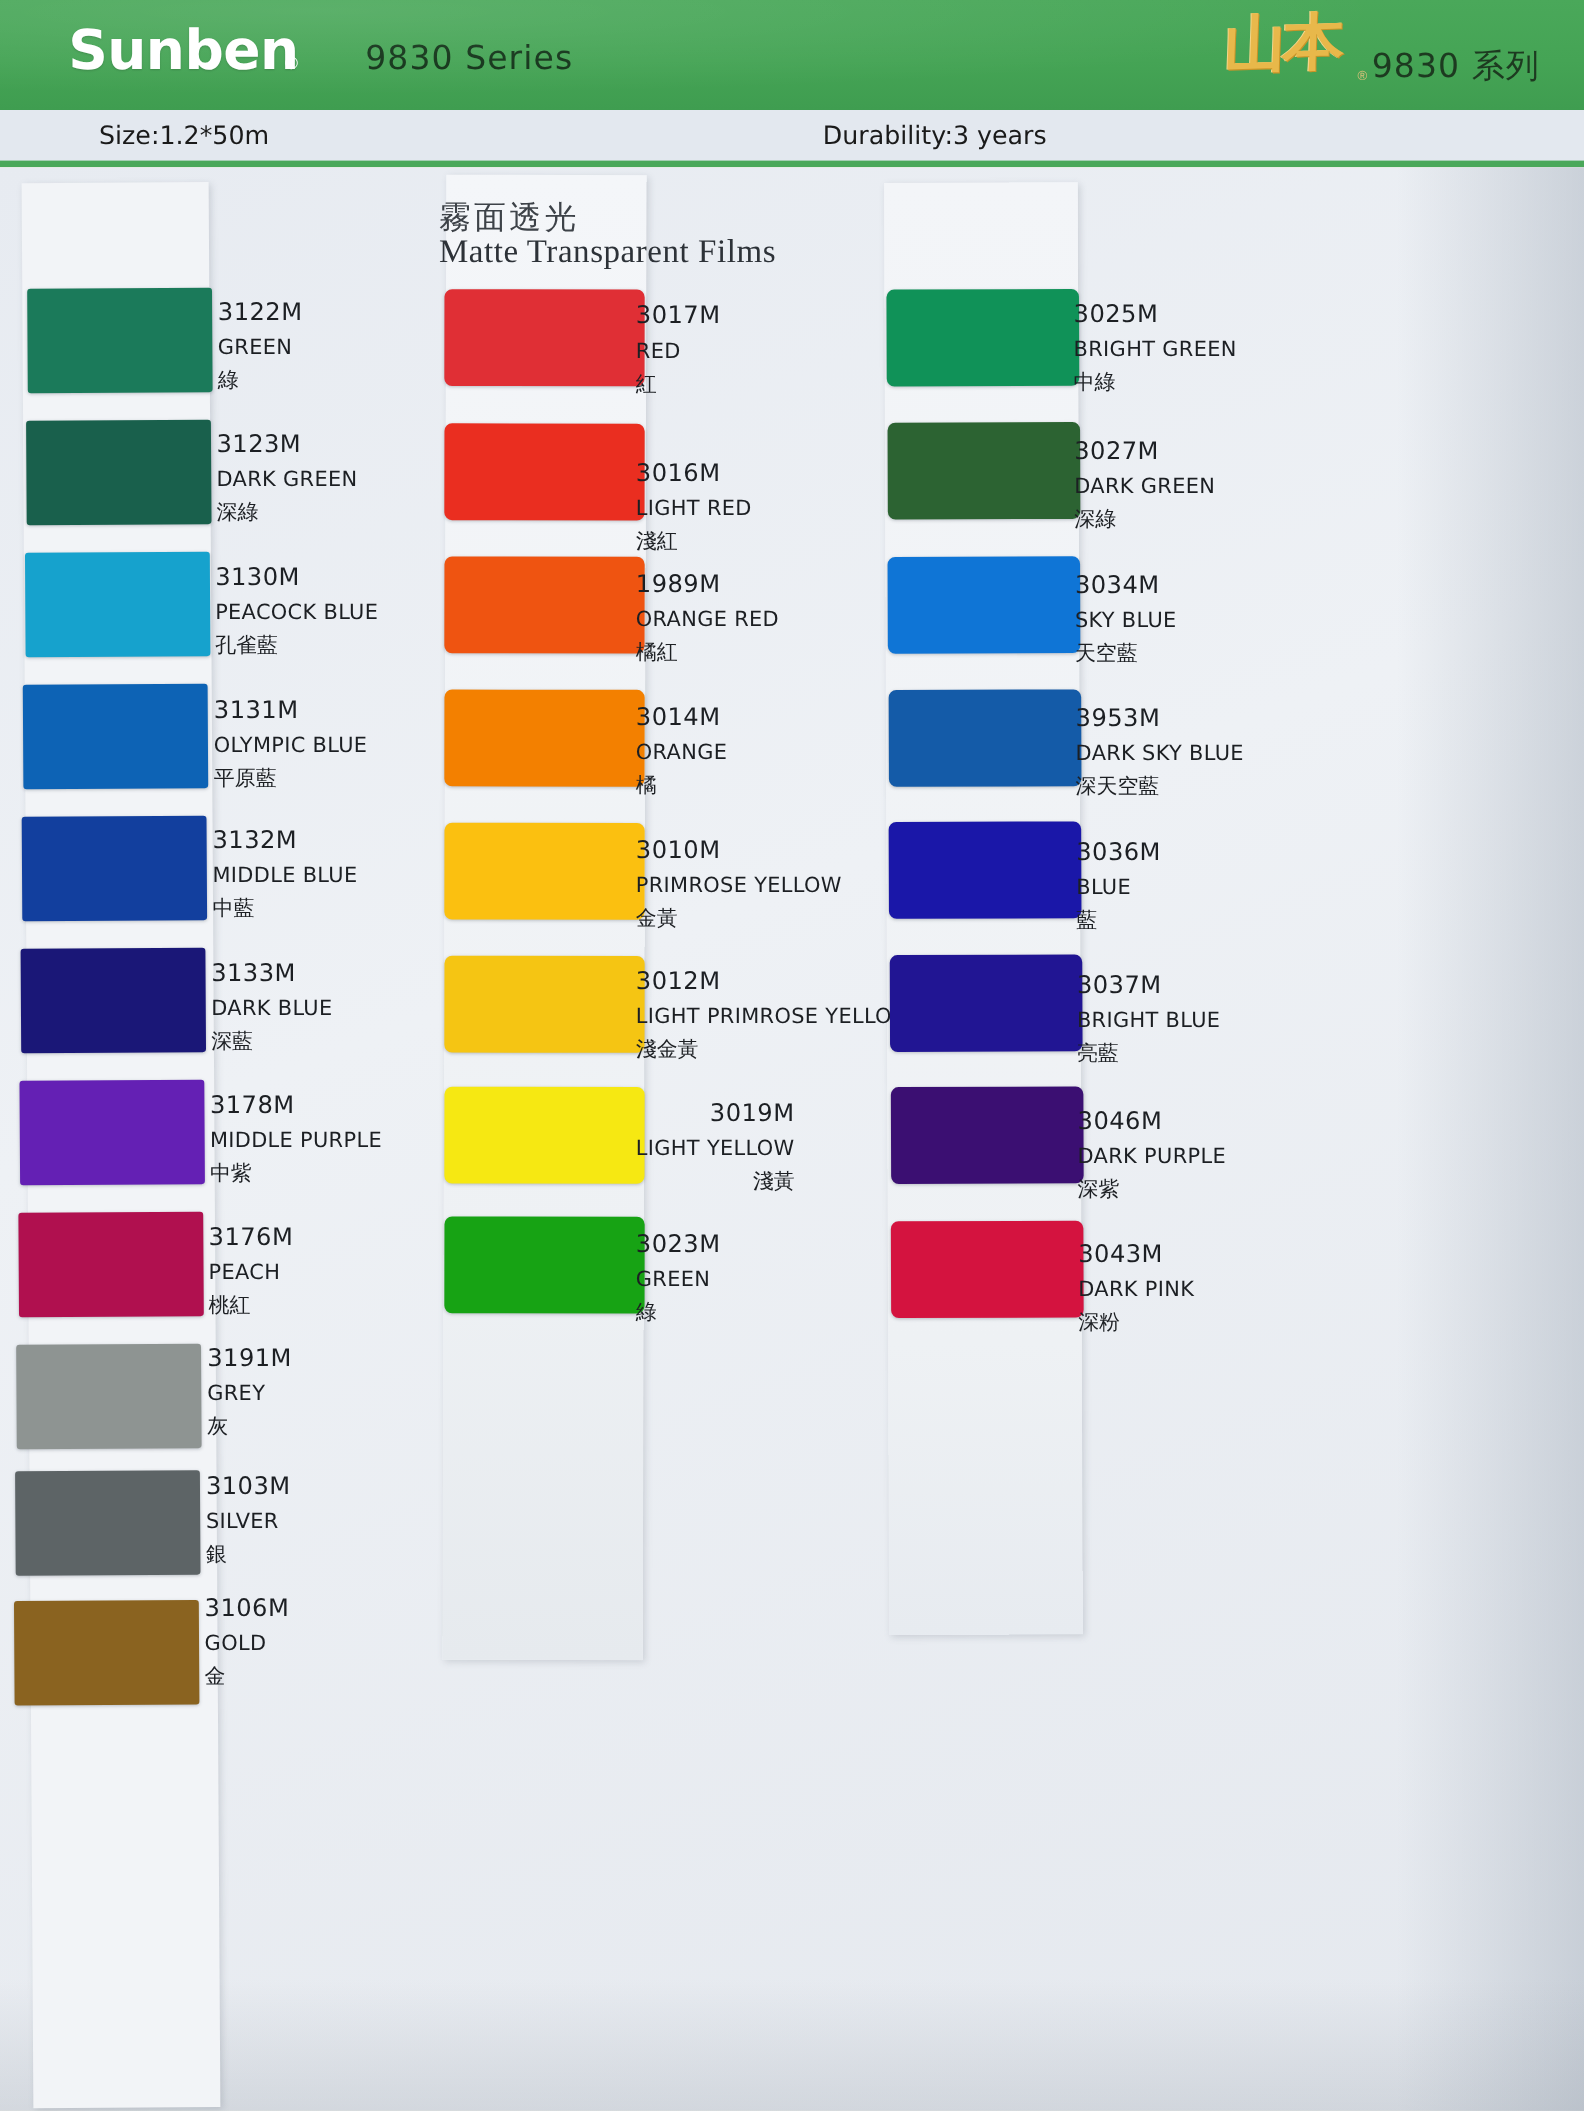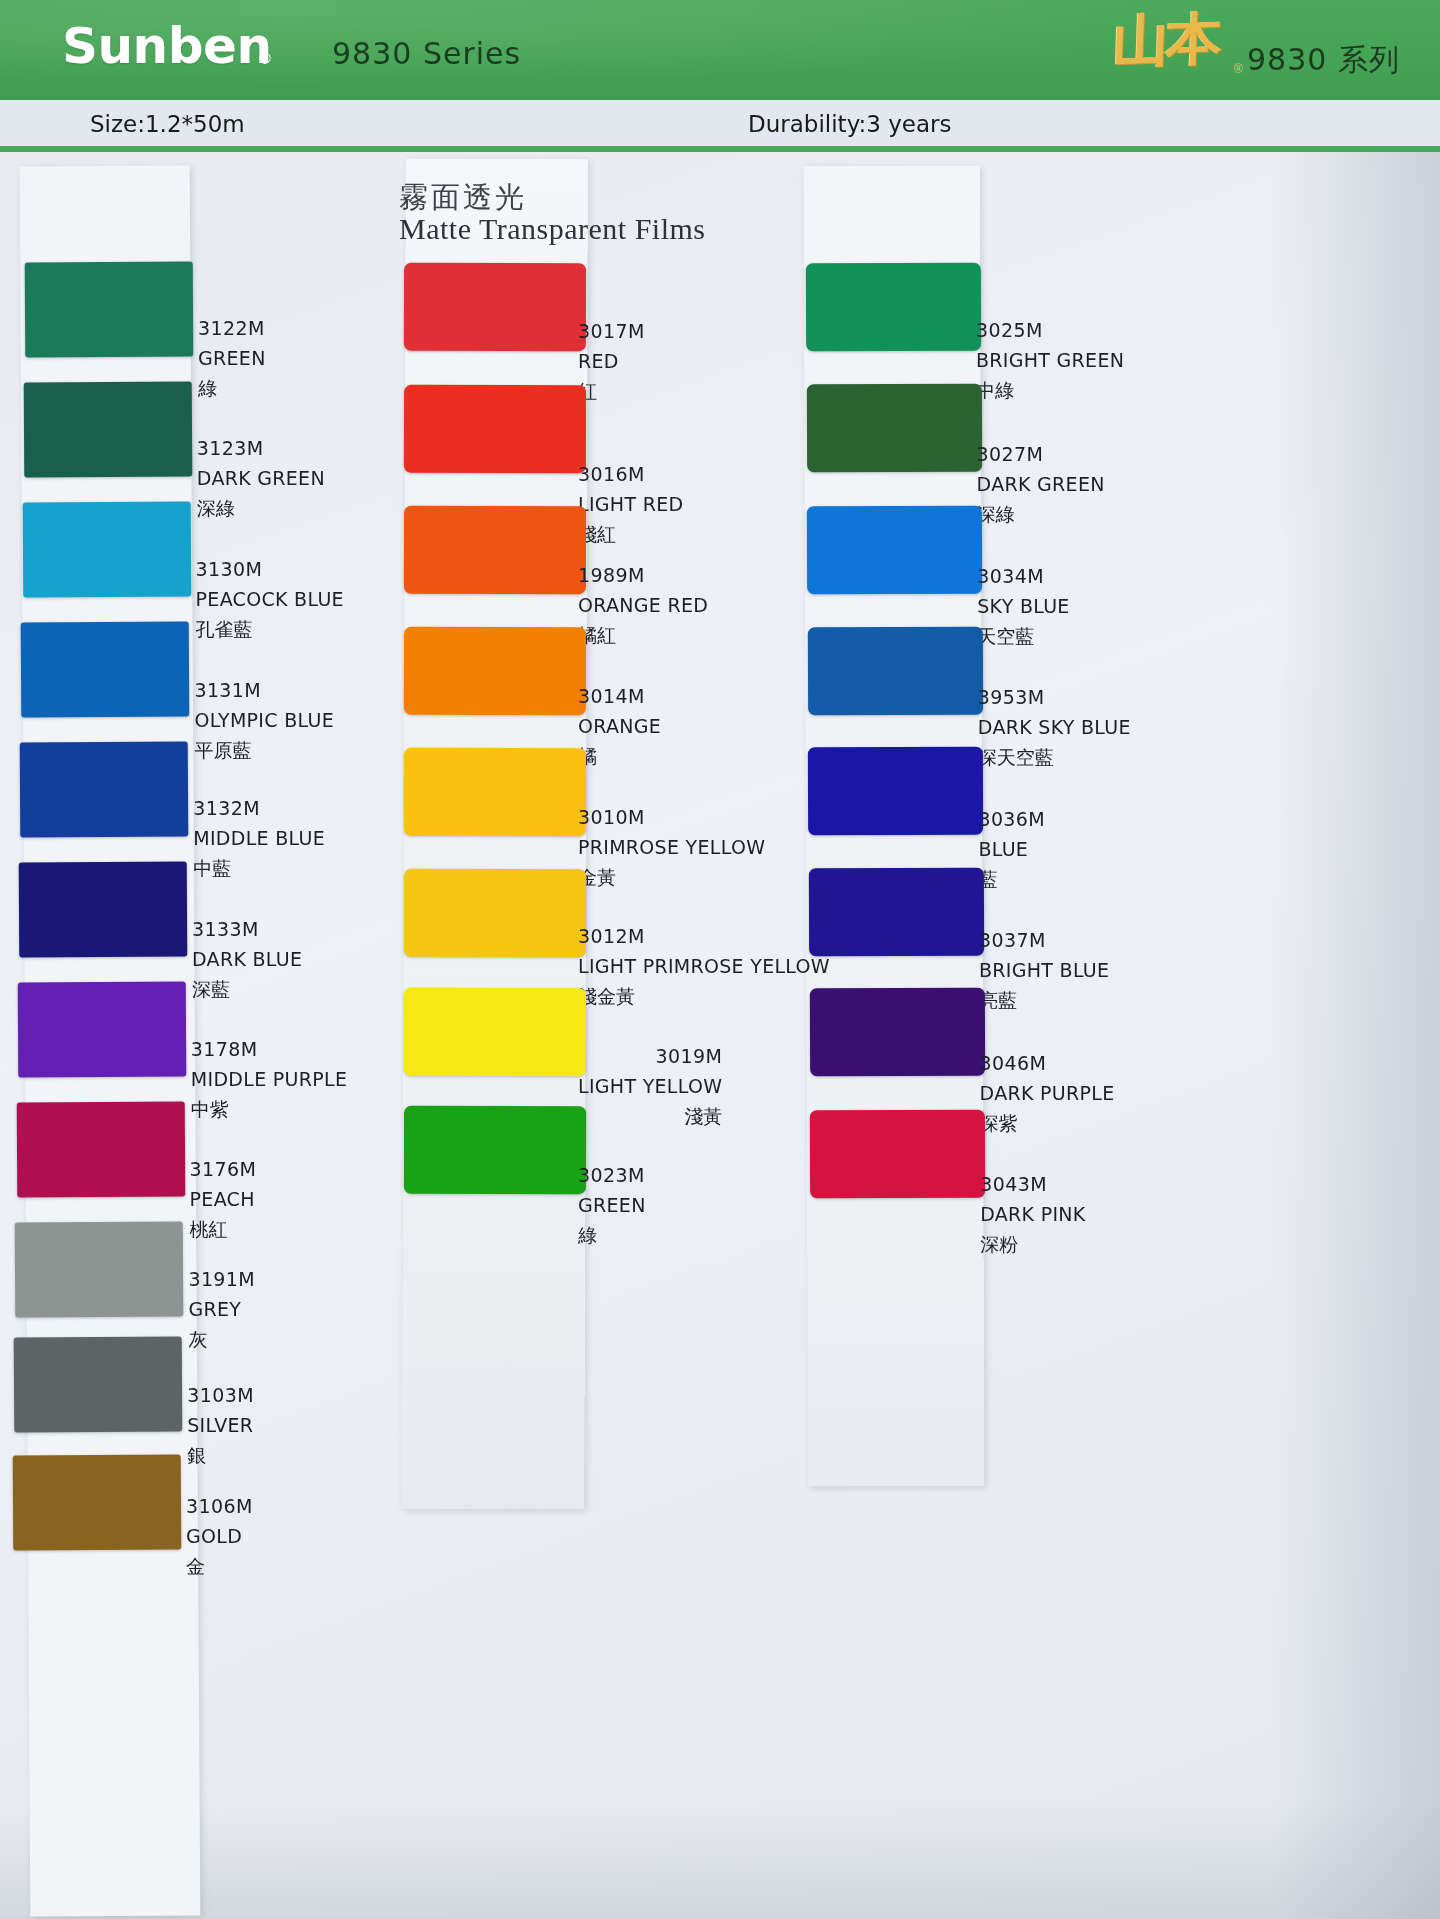--- a/index.html
+++ b/index.html
@@ -134,21 +134,21 @@
   
   .swatch {
     position: absolute;
     border-radius: 7px;
     box-shadow: 0 1px 3px rgba(60,70,82,.30);
   }
   .sq { border-radius: 3px; }
 
   
   .label { position: absolute; font-family: "DejaVu Sans", sans-serif; }
-  .code  { font-size: 19px; color: #1c1f23; letter-spacing: .4px; margin-top: 46px; }
+  .code  { font-size: 22px; color: #1c1f23; letter-spacing: .4px; }
   .ename { font-size: 19px; color: #1c1f23; letter-spacing: .3px; margin-top: 5px; }
   .cname { font-size: 19px; color: #1c1f23; margin-top: 5px; }
   .label div { line-height: 1.32; white-space: nowrap; }
 </style>
 </head>
 <body>
 
 <div id="page">
 
   <div class="header-band">

